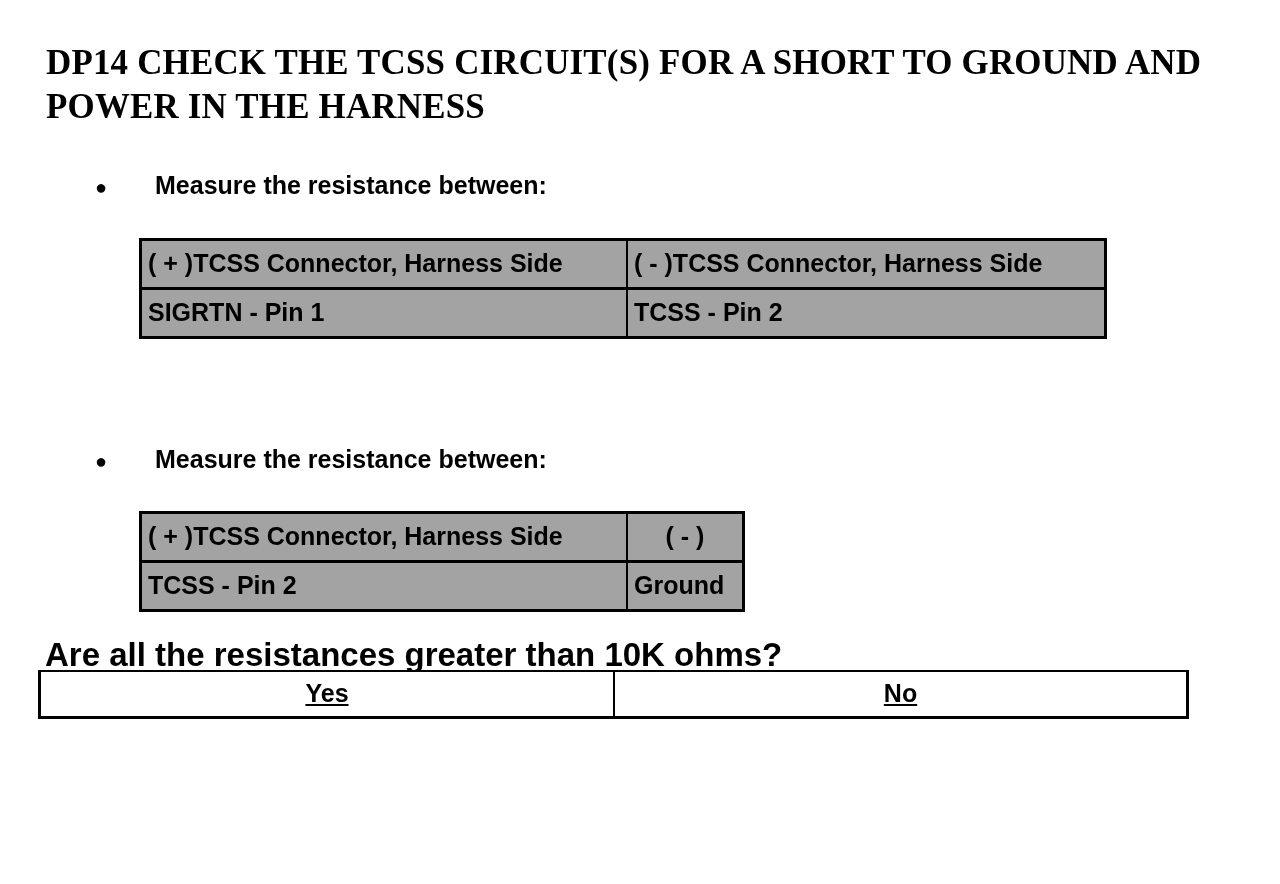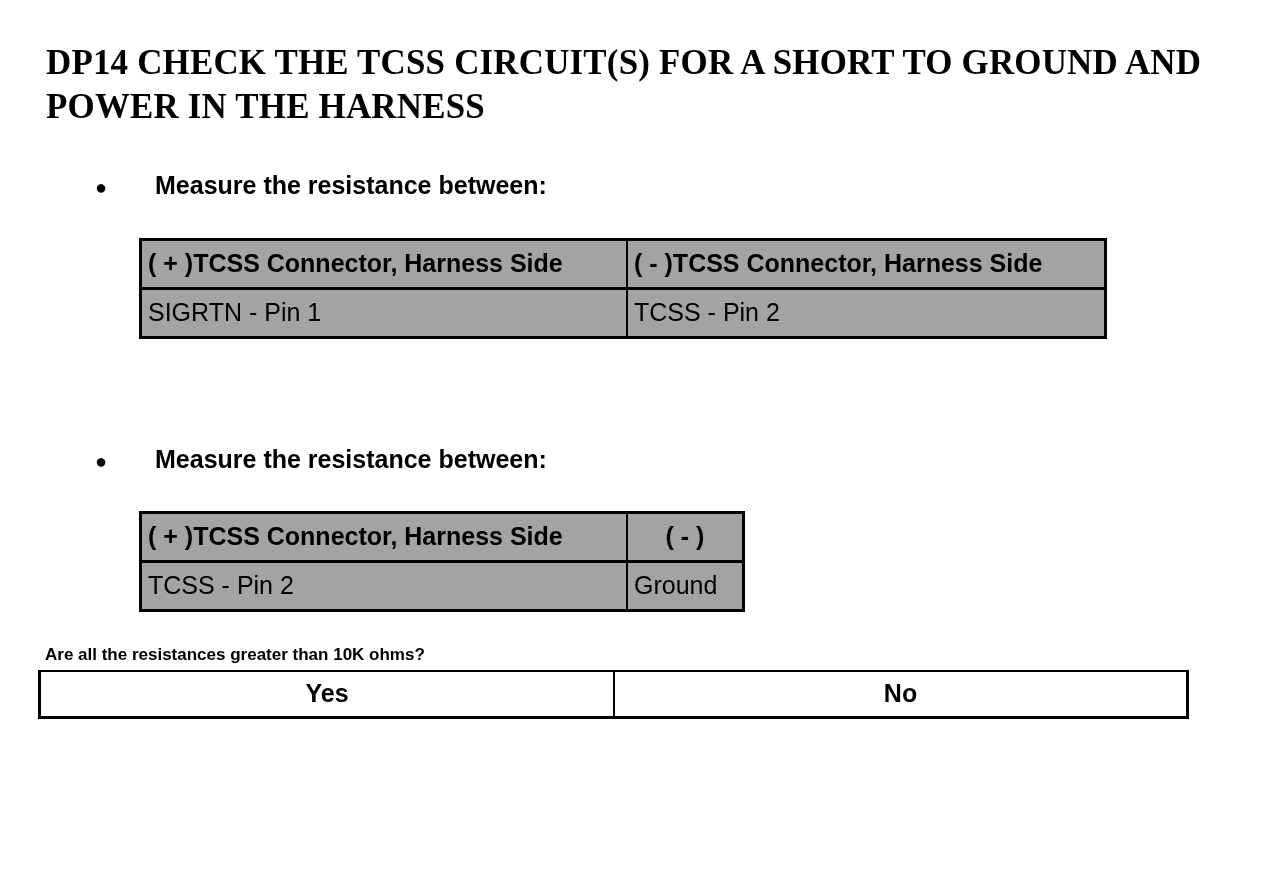--- a/index.html
+++ b/index.html
@@ -62,20 +62,21 @@
     background: #a3a3a3;
     table-layout: fixed;
   }
   .meas-table td {
     border: 2px solid #000;
     padding: 2px 6px 4px 6px;
     font-size: 25px;
     line-height: 30px;
     vertical-align: middle;
     white-space: nowrap;
+    font-weight: bold;
   }
   .meas-table tr.header-row td {
     font-weight: bold;
     border-bottom: 3px solid #000;
   }
   .meas-table td.center { text-align: center; }
 
   #table-1 { left: 139px; top: 238px; width: 948px; }
   #table-1 td.col-a { width: 472px; }
   #table-1 td.col-b { width: 464px; }
@@ -84,21 +85,21 @@
   #table-2 { left: 139px; top: 511px; width: 586px; }
   #table-2 td.col-a { width: 472px; }
   #table-2 td.col-b { width: 102px; }
   #table-2 tr td { height: 40px; }
 
   
   .question-line {
     position: absolute;
     left: 45px;
     top: 640px;
-    font-size: 17px;
+    font-size: 33px;
     line-height: 30px;
     font-weight: bold;
     white-space: nowrap;
   }
 
   
   #table-decision {
     position: absolute;
     left: 38px;
     top: 670px;
@@ -110,20 +111,21 @@
     border-bottom: 3px solid #000;
     background: #fff;
     table-layout: fixed;
   }
   #table-decision td {
     border: 2px solid #000;
     font-size: 25px;
     line-height: 32px;
     vertical-align: top;
     padding: 6px 8px 8px 8px;
+    text-decoration: underline;
   }
   #table-decision tr.header-row td {
     font-weight: bold;
     text-align: center;
     vertical-align: middle;
     height: 38px;
     border-bottom: 3px solid #000;
     padding: 2px 8px 4px 8px;
   }
   #table-decision td.col-yes { width: 556px; }

